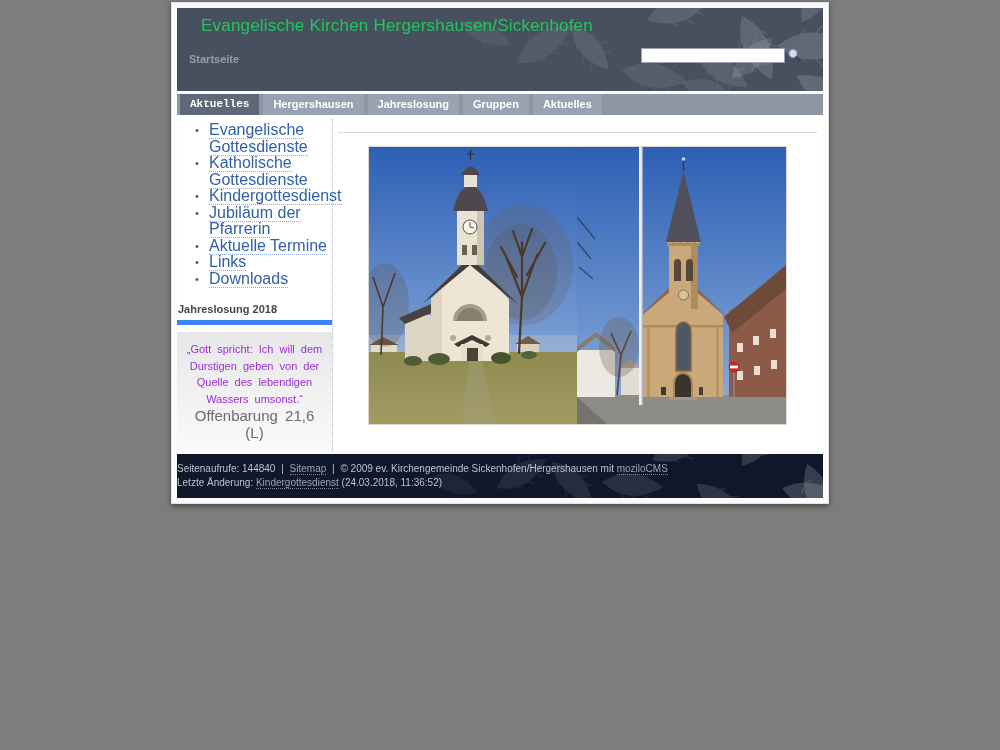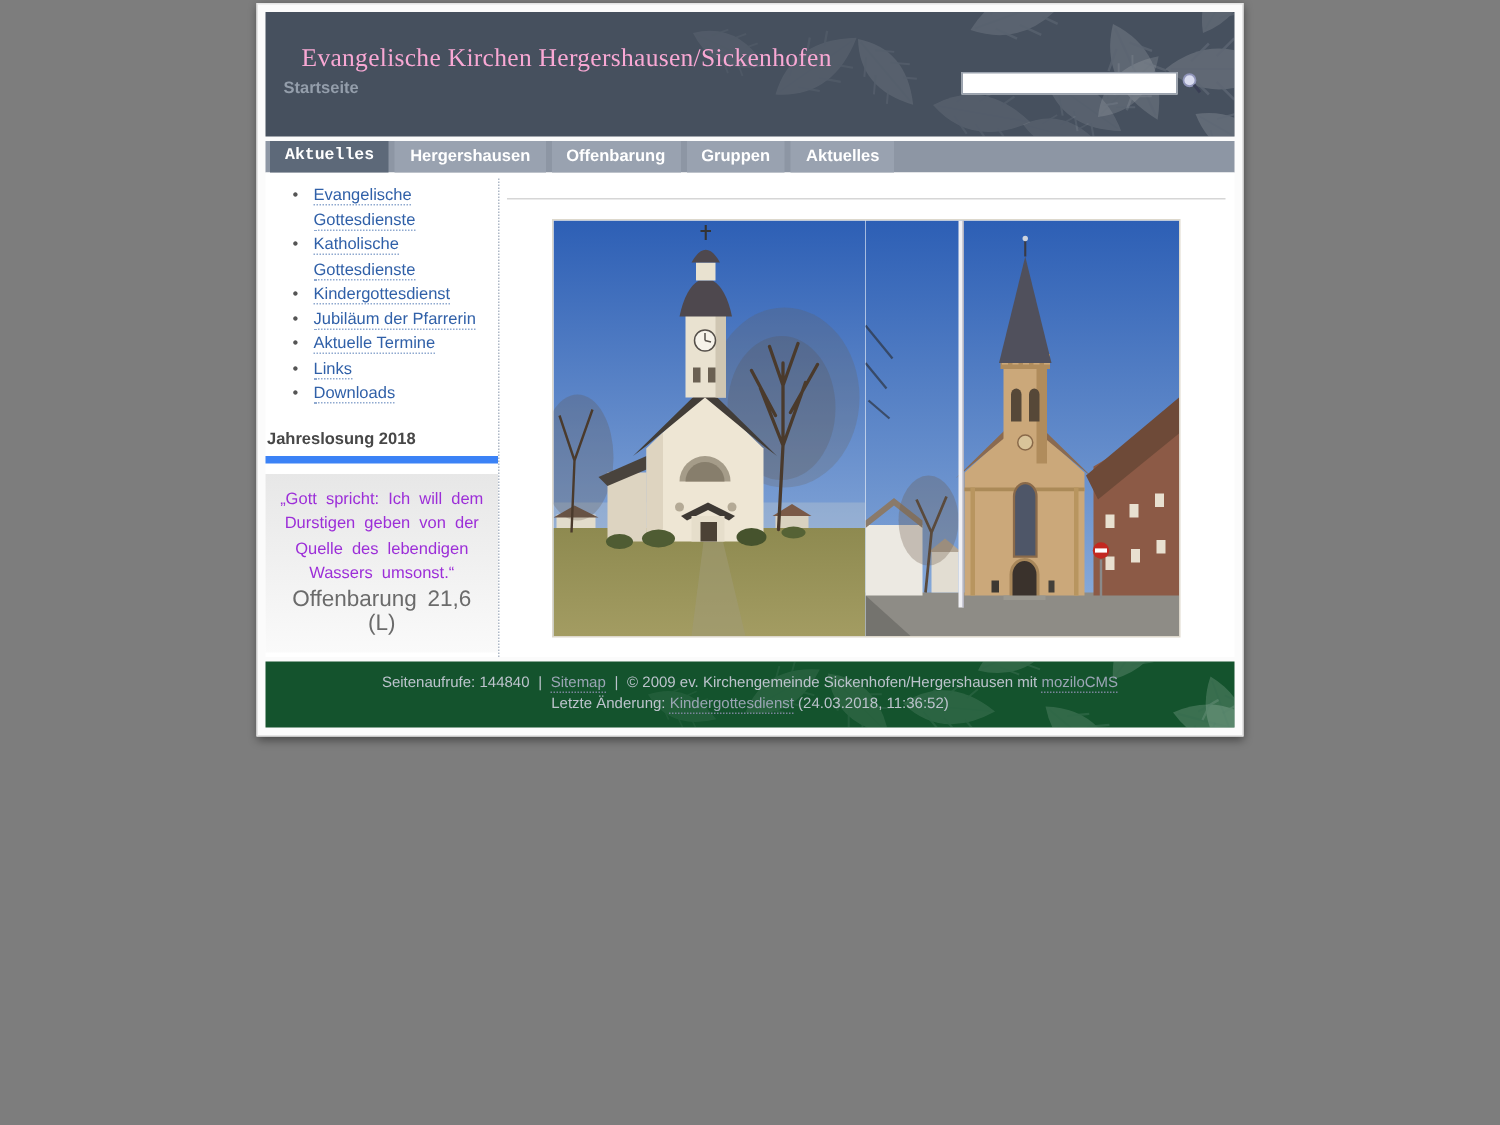--- a/index.html
+++ b/index.html
@@ -13,22 +13,22 @@
   }
 
   
   .site-header {
     position:relative; height:83px; background:#46505e; overflow:hidden;
   }
   .site-header .leafbg, .site-footer .leafbg {
     position:absolute; top:0; left:0; width:100%; height:100%;
   }
   .site-title {
-    position:absolute; left:24px; top:21px; font-size:17px; font-weight:400;
-    color:#f9a8d4; letter-spacing:.2px; z-index:2;font-family:Liberation Serif, serif;
+    position:absolute; left:24px; top:8px; font-size:17px; font-weight:400;
+    color:#22c55e; letter-spacing:.2px; z-index:2;
   }
   .site-subtitle {
     position:absolute; left:12px; top:45px; font-size:11px; font-weight:bold;
     color:#949eab; z-index:2;
   }
   .search-area { position:absolute; right:22px; top:40px; z-index:3; display:flex; align-items:center; }
   .search-area input {
     width:144px; height:15px; border:1px solid #9aa2ae; background:#ffffff;
     font-size:10px; padding:0 3px; outline:none;
   }
@@ -43,21 +43,21 @@
     height:21px; line-height:21px; padding:0 10px; background:#99a2b0;
     color:#ffffff; font-size:11px; font-weight:bold; border:none; cursor:pointer;
     font-family:"Liberation Sans", sans-serif;
   }
   .nav-btn.active { background:#5d6979;font-family:Liberation Mono, monospace; }
 
   
   .content { display:flex; background:#ffffff; min-height:323px; margin-top:0; }
   .sidebar { width:155px; flex:0 0 155px; padding-top:7px; }
   .sidebar ul { list-style:none; padding-left:32px; }
-  .sidebar li { position:relative; font-size:11px; line-height:16.5px; margin-bottom:0; color:#555; }
+  .sidebar li { position:relative; font-size:16px; line-height:16.5px; margin-bottom:0; color:#555; }
   .sidebar li::before {
     content:"•"; position:absolute; left:-14px; top:0; color:#555; font-size:11px;
   }
   a.dotted-link {
     color:#3060a8; text-decoration:none; border-bottom:1px dotted #8fa9cf;
     cursor:pointer;
   }
   .jahreslosung-heading {
     margin:16px 0 0 0; font-size:11px; font-weight:bold; color:#474747;
     padding:0 0 5px 1px; border-bottom:5px solid #3b82f6;
@@ -74,22 +74,22 @@
   .main-area { flex:1; padding:17px 6px 0 5px; }
   .main-rule { border-top:1px solid #d6d6d6; }
   .photo {
     width:419px; margin:13px auto 0 auto; display:flex;
     border:1px solid #ddd8cc; background:#fff;
   }
   .photo svg { display:block; }
 
   
   .site-footer {
-    position:relative; margin-top:3px; height:44px; background:#14532d;
-    overflow:hidden; text-align:center; color:#bcc3cc; font-size:10px;
+    position:relative; margin-top:3px; height:44px; background:#0f172a;
+    overflow:hidden; color:#bcc3cc; font-size:10px;
   }
   .site-footer .fline { position:relative; z-index:2; line-height:14px; }
   .site-footer .fline1 { margin-top:8px; }
   .site-footer a.dotted-link { color:#9aa5b4; border-bottom-color:#79859a; }
   .fsep { margin:0 3px; }
 </style>
 </head>
 <body>
 
 <svg width="0" height="0" style="position:absolute" aria-hidden="true">
@@ -127,21 +127,21 @@
           <circle cx="6" cy="5.5" r="4" fill="#d9dcef" stroke="#8f94b8" stroke-width="1.2"></circle>
           <line x1="9" y1="8.5" x2="13" y2="13.5" stroke="#3a3f55" stroke-width="2"></line>
         </svg>
       </button>
     </div>
   </div>
 
   <div class="nav-strip">
     <button class="nav-btn active">Aktuelles</button>
     <button class="nav-btn">Hergershausen</button>
-    <button class="nav-btn">Offenbarung</button>
+    <button class="nav-btn">Jahreslosung</button>
     <button class="nav-btn">Gruppen</button>
     <button class="nav-btn">Aktuelles</button>
   </div>
 
   <div class="content">
 
     <div class="sidebar">
       <ul>
         <li><a class="dotted-link">Evangelische Gottesdienste</a></li>
         <li><a class="dotted-link">Katholische Gottesdienste</a></li>

